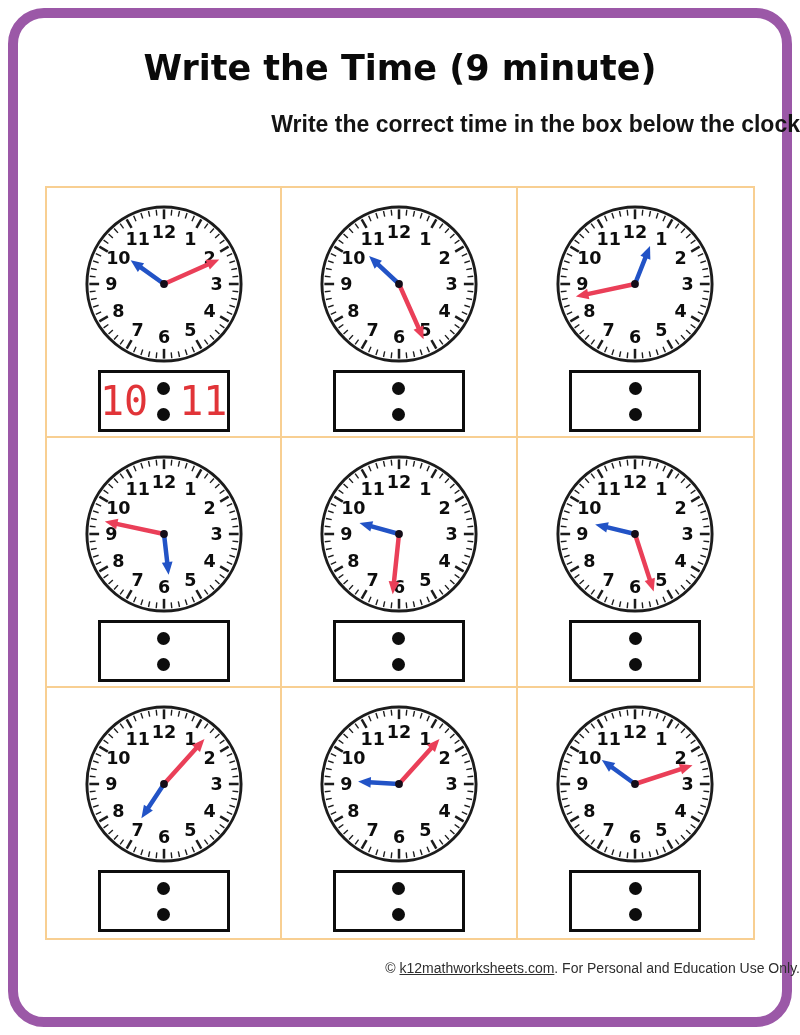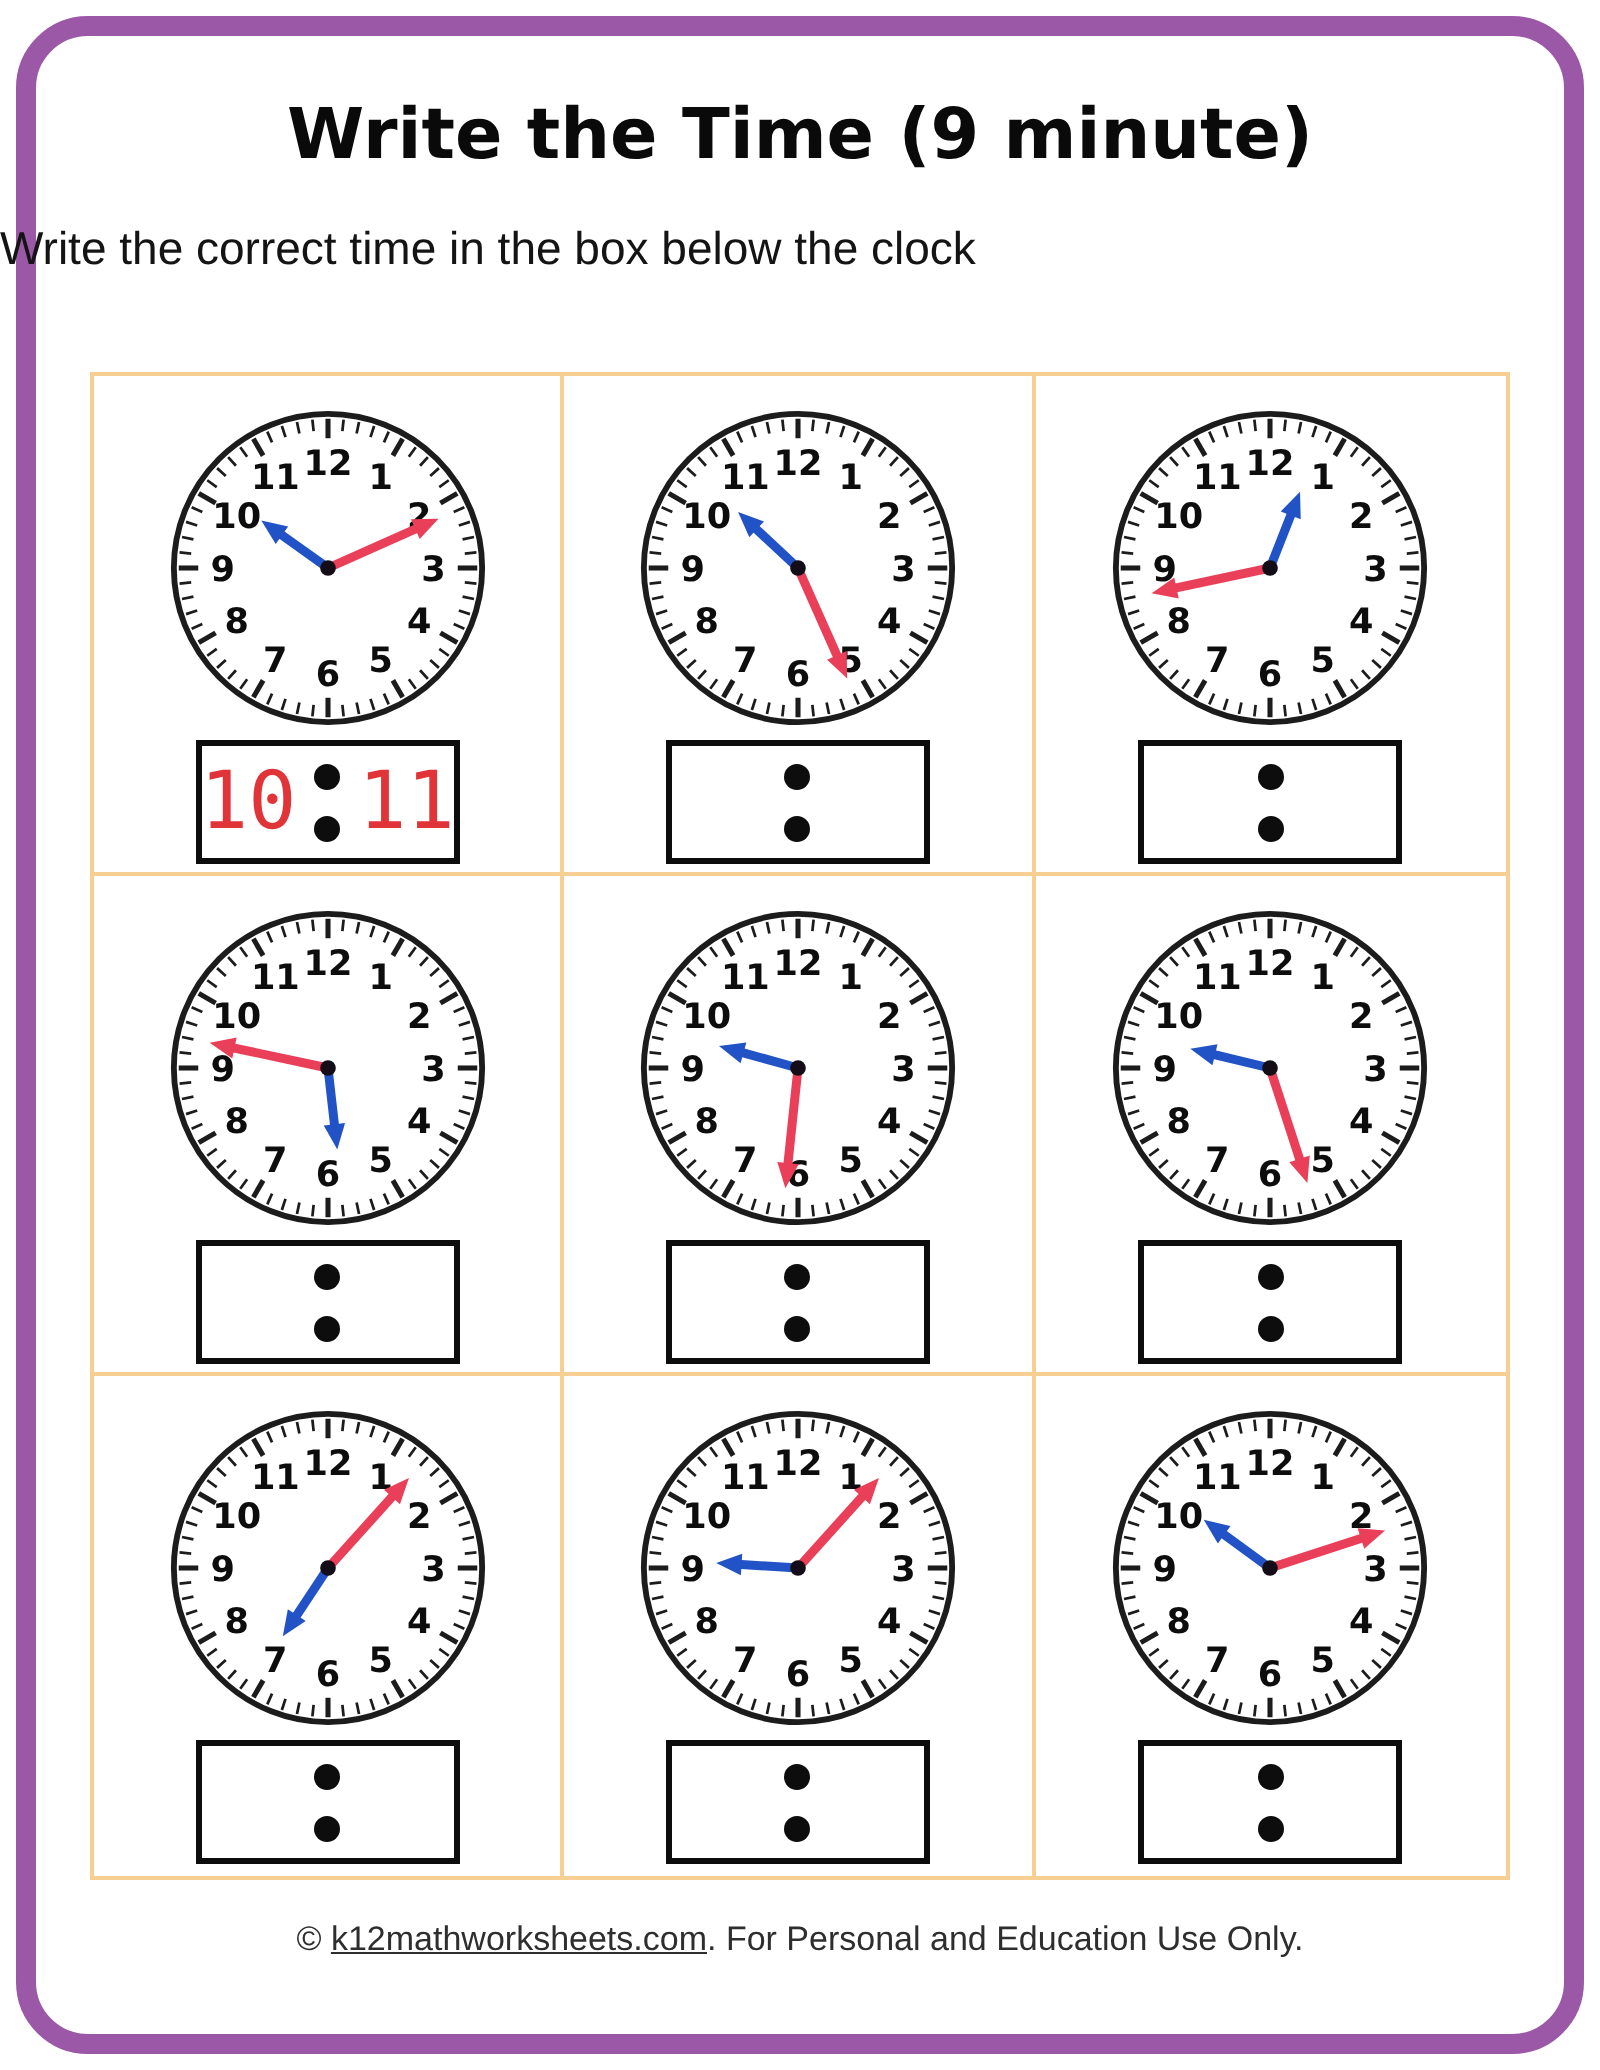--- a/index.html
+++ b/index.html
@@ -10,22 +10,22 @@
   .frame{
     position:absolute;left:8px;top:8px;right:8px;bottom:8px;
     border:10px solid #9b58a7;border-radius:36px;pointer-events:none;
   }
   .title{
     position:absolute;top:48px;left:0;width:100%;text-align:center;
     font-size:35px;font-weight:800;color:#0a0a0a;letter-spacing:0px;
     font-family:"DejaVu Sans",sans-serif;
   }
   .subtitle{
-    position:absolute;top:111px;left:0;width:100%;text-align:left;
-    font-size:23px;font-weight:400;color:#141414;
+    position:absolute;top:111px;left:0;width:100%;text-align:right;
+    font-size:23px;font-weight:700;color:#141414;
   }
   .grid{
     position:absolute;left:45px;top:186px;width:710px;height:754px;
     display:grid;grid-template-columns:repeat(3,1fr);grid-template-rows:repeat(3,1fr);
     border:2px solid #f8cf92;box-sizing:border-box;
   }
   .cell{
     display:flex;flex-direction:column;align-items:center;
     border-right:2px solid #f8cf92;border-bottom:2px solid #f8cf92;box-sizing:border-box;
   }
@@ -37,22 +37,22 @@
     border:3px solid #0d0d0d;background:#ffffff;
     display:flex;align-items:center;justify-content:center;gap:9px;
   }
   .ans{
     font-family:"DejaVu Sans Mono","DejaVu Sans",monospace;
     font-size:40px;line-height:1;color:#e13438;
   }
   .colon{display:flex;flex-direction:column;justify-content:center;gap:13px;}
   .colon .dot{display:block;width:13px;height:13px;border-radius:50%;background:#0d0d0d;}
   .footer{
-    position:absolute;top:960px;left:0;width:100%;text-align:center;
-    font-size:17px;color:#2e2e2e;
+    position:absolute;top:960px;left:0;width:100%;text-align:right;
+    font-size:14px;color:#2e2e2e;
   }
   .footer a{color:#2e2e2e;text-decoration:underline;cursor:pointer;}
 </style>
 </head>
 <body>
 
 <div class="page">
   <div class="frame"></div>
 
   <div class="title">Write the Time  (9 minute)</div>

